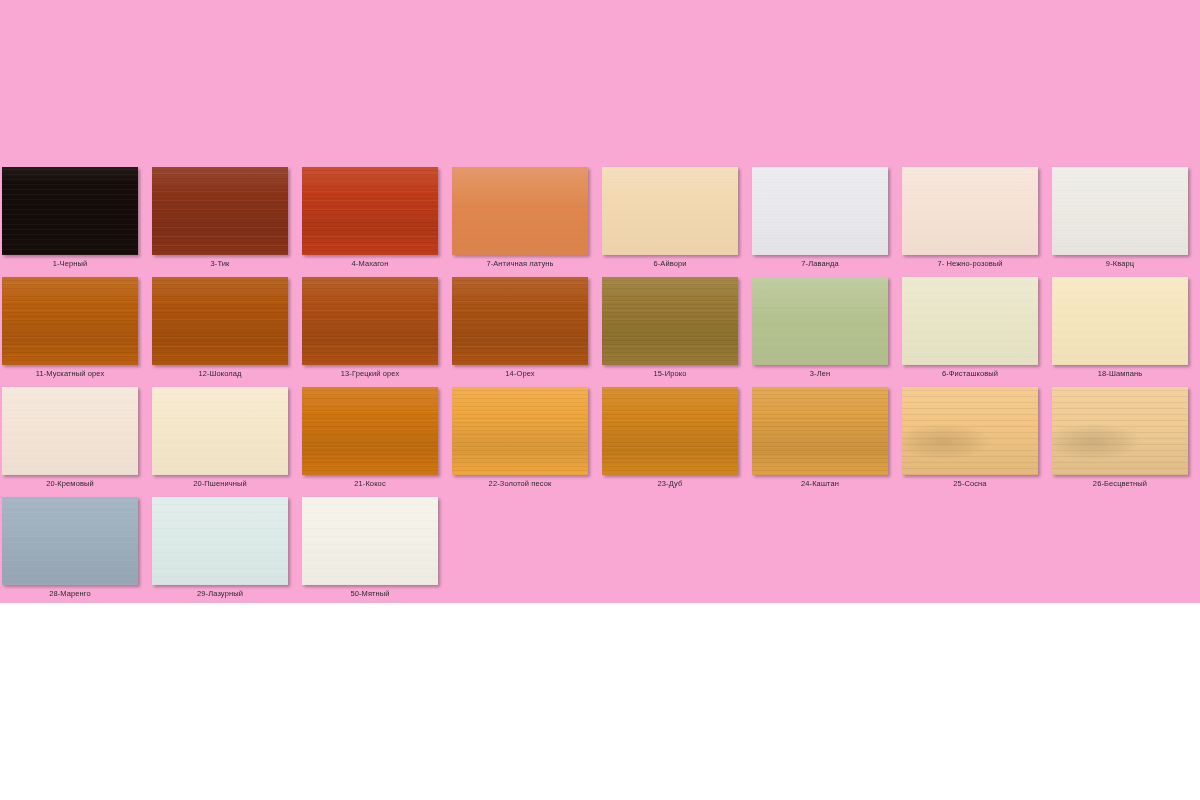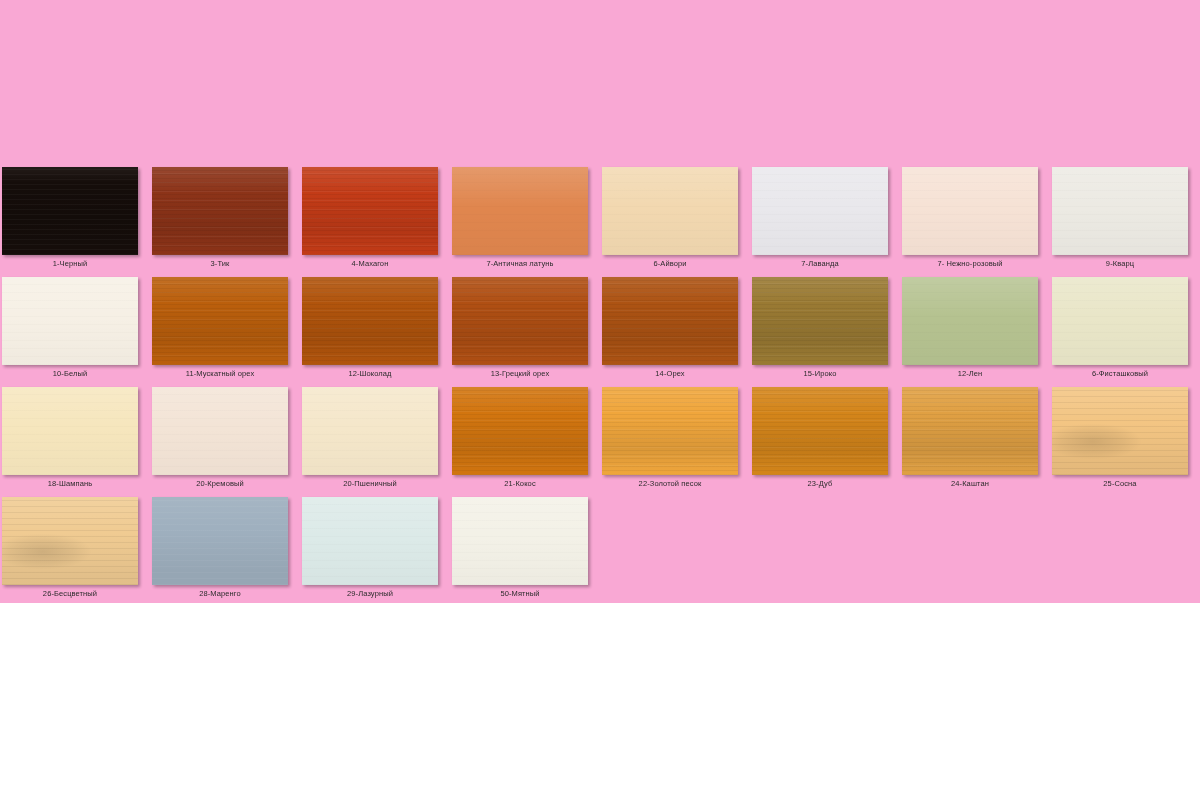--- a/index.html
+++ b/index.html
@@ -108,26 +108,20 @@
         </div>
         <div class="swatch-label">7- Нежно-розовый</div>
       </div>
       <div class="swatch-cell">
         <div class="swatch-chip" style="background-color: rgb(236, 234, 227);">
           <div class="grain" style="background: repeating-linear-gradient(0deg, rgba(0, 0, 0, 0.016) 0px, rgba(0, 0, 0, 0.016) 1px, transparent 1px, transparent 8px), linear-gradient(rgba(255, 255, 255, 0.16) 0%, transparent 45%, rgba(0, 0, 0, 0.024) 95%);"></div>
         </div>
         <div class="swatch-label">9-Кварц</div>
       </div>
       <div class="swatch-cell">
-        <div class="swatch-chip" style="background-color: rgb(246, 240, 229);">
-          <div class="grain" style="background: repeating-linear-gradient(0deg, rgba(0, 0, 0, 0.016) 0px, rgba(0, 0, 0, 0.016) 1px, transparent 1px, transparent 8px), linear-gradient(rgba(255, 255, 255, 0.16) 0%, transparent 45%, rgba(0, 0, 0, 0.024) 95%);"></div>
-        </div>
-        <div class="swatch-label">10-Белый</div>
-      </div>
-      <div class="swatch-cell">
         <div class="swatch-chip" style="background-color: rgb(187, 95, 12);">
           <div class="grain" style="background: repeating-linear-gradient(0deg, rgba(0, 0, 0, 0.055) 0px, rgba(0, 0, 0, 0.055) 1px, transparent 1px, transparent 4px), repeating-linear-gradient(0deg, rgba(255, 255, 255, 0.05) 0px, rgba(255, 255, 255, 0.05) 1px, transparent 1px, transparent 9px), linear-gradient(rgba(255, 255, 255, 0.1) 0%, transparent 30%, rgba(0, 0, 0, 0.09) 70%, transparent 100%);"></div>
         </div>
         <div class="swatch-label">11-Мускатный орех</div>
       </div>
       <div class="swatch-cell">
         <div class="swatch-chip" style="background-color: rgb(177, 84, 12);">
           <div class="grain" style="background: repeating-linear-gradient(0deg, rgba(0, 0, 0, 0.055) 0px, rgba(0, 0, 0, 0.055) 1px, transparent 1px, transparent 4px), repeating-linear-gradient(0deg, rgba(255, 255, 255, 0.05) 0px, rgba(255, 255, 255, 0.05) 1px, transparent 1px, transparent 9px), linear-gradient(rgba(255, 255, 255, 0.1) 0%, transparent 30%, rgba(0, 0, 0, 0.09) 70%, transparent 100%);"></div>
         </div>
         <div class="swatch-label">12-Шоколад</div>
@@ -147,21 +141,21 @@
       <div class="swatch-cell">
         <div class="swatch-chip" style="background-color: rgb(154, 122, 51);">
           <div class="grain" style="background: repeating-linear-gradient(0deg, rgba(0, 0, 0, 0.055) 0px, rgba(0, 0, 0, 0.055) 1px, transparent 1px, transparent 4px), repeating-linear-gradient(0deg, rgba(255, 255, 255, 0.05) 0px, rgba(255, 255, 255, 0.05) 1px, transparent 1px, transparent 9px), linear-gradient(rgba(255, 255, 255, 0.1) 0%, transparent 30%, rgba(0, 0, 0, 0.09) 70%, transparent 100%);"></div>
         </div>
         <div class="swatch-label">15-Ироко</div>
       </div>
       <div class="swatch-cell">
         <div class="swatch-chip" style="background-color: rgb(181, 194, 144);">
           <div class="grain" style="background: repeating-linear-gradient(0deg, rgba(0, 0, 0, 0.016) 0px, rgba(0, 0, 0, 0.016) 1px, transparent 1px, transparent 8px), linear-gradient(rgba(255, 255, 255, 0.16) 0%, transparent 45%, rgba(0, 0, 0, 0.024) 95%);"></div>
         </div>
-        <div class="swatch-label">12-Лен</div>
+        <div class="swatch-label">3-Лен</div>
       </div>
       <div class="swatch-cell">
         <div class="swatch-chip" style="background-color: rgb(233, 230, 200);">
           <div class="grain" style="background: repeating-linear-gradient(0deg, rgba(0, 0, 0, 0.016) 0px, rgba(0, 0, 0, 0.016) 1px, transparent 1px, transparent 8px), linear-gradient(rgba(255, 255, 255, 0.16) 0%, transparent 45%, rgba(0, 0, 0, 0.024) 95%);"></div>
         </div>
         <div class="swatch-label">6-Фисташковый</div>
       </div>
       <div class="swatch-cell">
         <div class="swatch-chip" style="background-color: rgb(246, 230, 189);">
           <div class="grain" style="background: repeating-linear-gradient(0deg, rgba(0, 0, 0, 0.016) 0px, rgba(0, 0, 0, 0.016) 1px, transparent 1px, transparent 8px), linear-gradient(rgba(255, 255, 255, 0.16) 0%, transparent 45%, rgba(0, 0, 0, 0.024) 95%);"></div>

